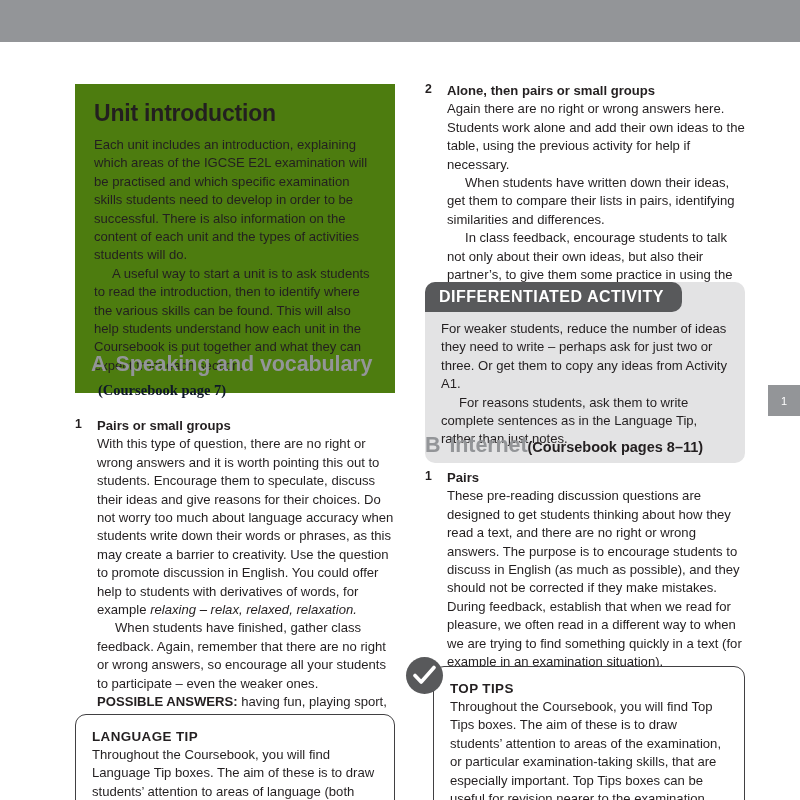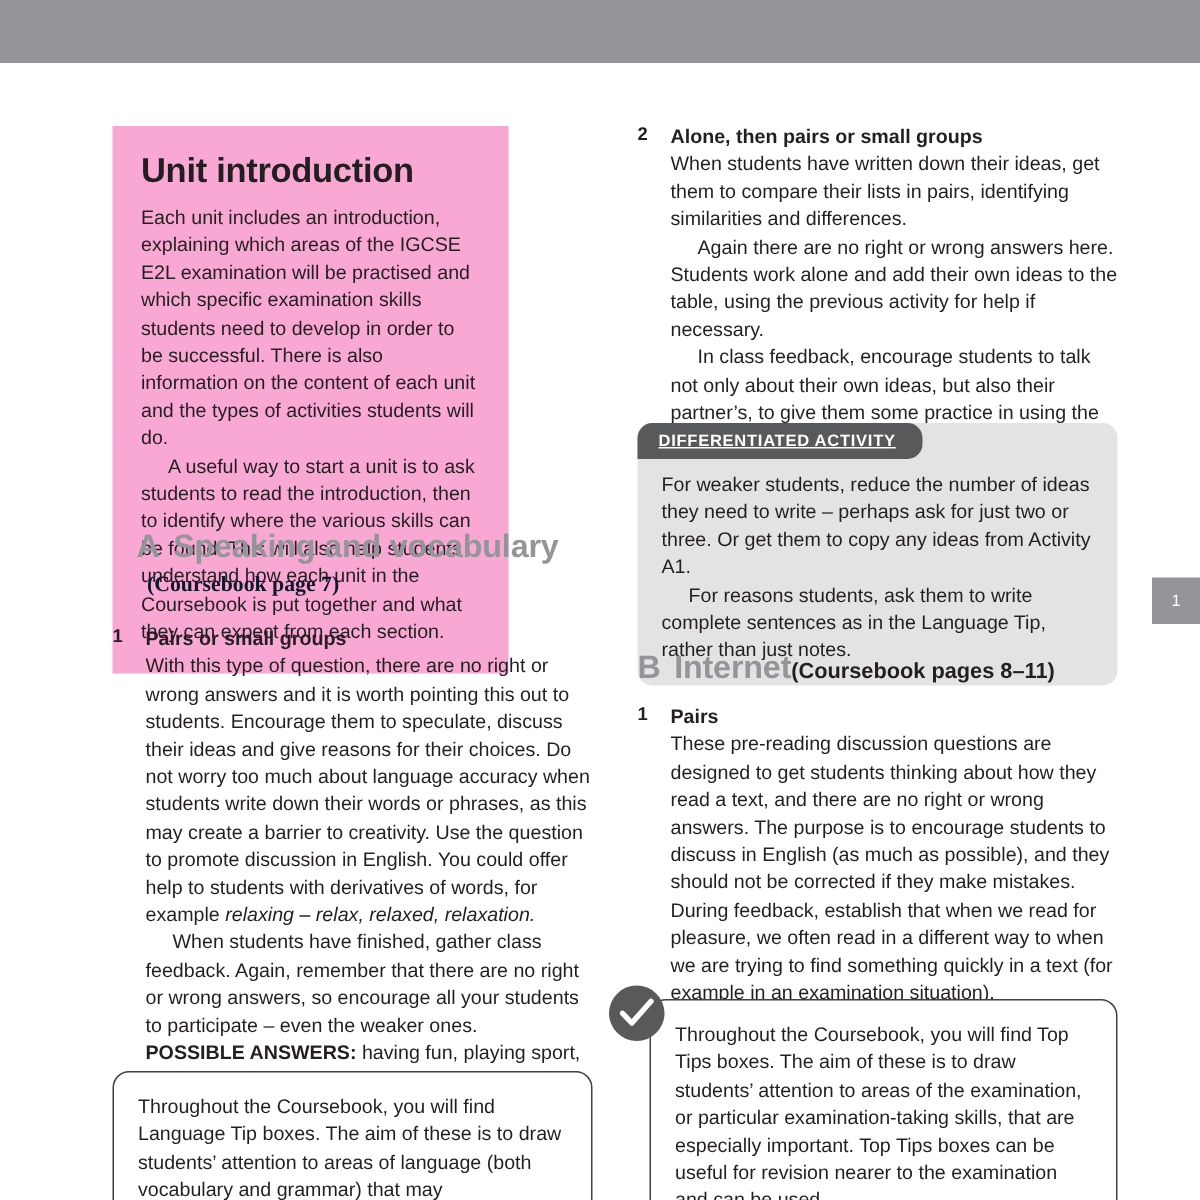--- a/index.html
+++ b/index.html
@@ -52,23 +52,23 @@
   .body-text + .body-text { text-indent: 18px; }
 
   .bold { font-weight: bold; }
   .ital { font-style: italic; }
 
   
   .intro-box {
     position: absolute;
     left: 0;
     top: 42px;
-    width: 264px;
+    width: 320px;
     box-sizing: border-box;
-    background: #f9a8d4;
+    background: #4d7c0f;
     padding: 16px 19px 18px 19px;
   }
   .intro-title {
     font-size: 23px;
     font-weight: bold;
     color: #231f20;
     margin: 0 0 9px 0;
     letter-spacing: -0.2px;
   }
 
@@ -144,27 +144,26 @@
     position: absolute;
     box-sizing: border-box;
     background: #e3e3e4;
     border-radius: 10px;
     padding: 0 0 14px 0;
   }
   .diff-header {
     display: inline-block;
     background: #58595b;
     color: #ffffff;
-    font-size: 11px;
+    font-size: 16px;
     font-weight: bold;
     letter-spacing: 0.5px;
     padding: 6px 18px 6px 14px;
     border-radius: 10px 10px 10px 0;
     margin: 0 0 8px 0;
-    text-decoration: underline;
   }
   .diff-body { padding: 0 14px 0 16px; }
 
   
   .check-badge {
     position: absolute;
     width: 37px;
     height: 37px;
     border-radius: 50%;
     background: #58595b;
@@ -217,33 +216,34 @@
       <span class="num">1</span>
       <div class="act-body">
         <p class="act-title">Pairs or small groups</p>
         <p class="body-text"><span>With this type of question, there are no right or wrong answers and it is worth pointing this out to students. Encourage them to speculate, discuss their ideas and give reasons for their choices. Do not worry too much about language accuracy when students write down their words or phrases, as this may create a barrier to creativity. Use the question to promote discussion in English. You could offer help to students with derivatives of words, for example </span><span class="ital">relaxing – relax, relaxed, relaxation.</span></p>
         <p class="body-text">When students have finished, gather class feedback. Again, remember that there are no right or wrong answers, so encourage all your students to participate – even the weaker ones.</p>
         <p class="body-text" style="text-indent:0;"><span class="bold">POSSIBLE ANSWERS:</span><span> having fun, playing sport, meeting up with friends, surfing the Internet, etc.</span></p>
       </div>
     </div>
 
     <div class="tip-box" style="left:0; top:672px; width:320px; height:160px;">
+      <p class="tip-title">LANGUAGE TIP</p>
       <p class="body-text">Throughout the Coursebook, you will find Language Tip boxes. The aim of these is to draw students’ attention to areas of language (both vocabulary and grammar) that may</p>
     </div>
 
   </div>
 
   <div class="col col-right">
 
     <div class="activity" style="top:40px;">
       <span class="num">2</span>
       <div class="act-body">
         <p class="act-title">Alone, then pairs or small groups</p>
+        <p class="body-text">Again there are no right or wrong answers here. Students work alone and add their own ideas to the table, using the previous activity for help if necessary.</p>
         <p class="body-text">When students have written down their ideas, get them to compare their lists in pairs, identifying similarities and differences.</p>
-        <p class="body-text">Again there are no right or wrong answers here. Students work alone and add their own ideas to the table, using the previous activity for help if necessary.</p>
         <p class="body-text">In class feedback, encourage students to talk not only about their own ideas, but also their partner’s, to give them some practice in using the third person singular.</p>
       </div>
     </div>
 
     <div class="diff-box" style="left:0; top:240px; width:320px;">
       <div class="diff-header">DIFFERENTIATED ACTIVITY</div>
       <div class="diff-body">
         <p class="body-text">For weaker students, reduce the number of ideas they need to write – perhaps ask for just two or three. Or get them to copy any ideas from Activity A1.</p>
         <p class="body-text">For reasons students, ask them to write complete sentences as in the Language Tip, rather than just notes.</p>
       </div>
@@ -255,20 +255,21 @@
 
     <div class="activity" style="top:427px;">
       <span class="num">1</span>
       <div class="act-body">
         <p class="act-title">Pairs</p>
         <p class="body-text">These pre-reading discussion questions are designed to get students thinking about how they read a text, and there are no right or wrong answers. The purpose is to encourage students to discuss in English (as much as possible), and they should not be corrected if they make mistakes. During feedback, establish that when we read for pleasure, we often read in a different way to when we are trying to find something quickly in a text (for example in an examination situation).</p>
       </div>
     </div>
 
     <div class="tip-box" style="left:8px; top:624px; width:312px; height:180px;">
+      <p class="tip-title">TOP TIPS</p>
       <p class="body-text">Throughout the Coursebook, you will find Top Tips boxes. The aim of these is to draw students’ attention to areas of the examination, or particular examination-taking skills, that are especially important. Top Tips boxes can be useful for revision nearer to the examination and can be used</p>
     </div>
 
     <div class="check-badge" style="left:-19px; top:615px;">
       <svg viewBox="0 0 23 21" aria-hidden="true">
         <path d="M2 10.5 L8.2 17 L21 2.5" fill="none" stroke="#ffffff" stroke-width="3.6" stroke-linecap="round" stroke-linejoin="round"></path>
       </svg>
     </div>
 
   </div>

